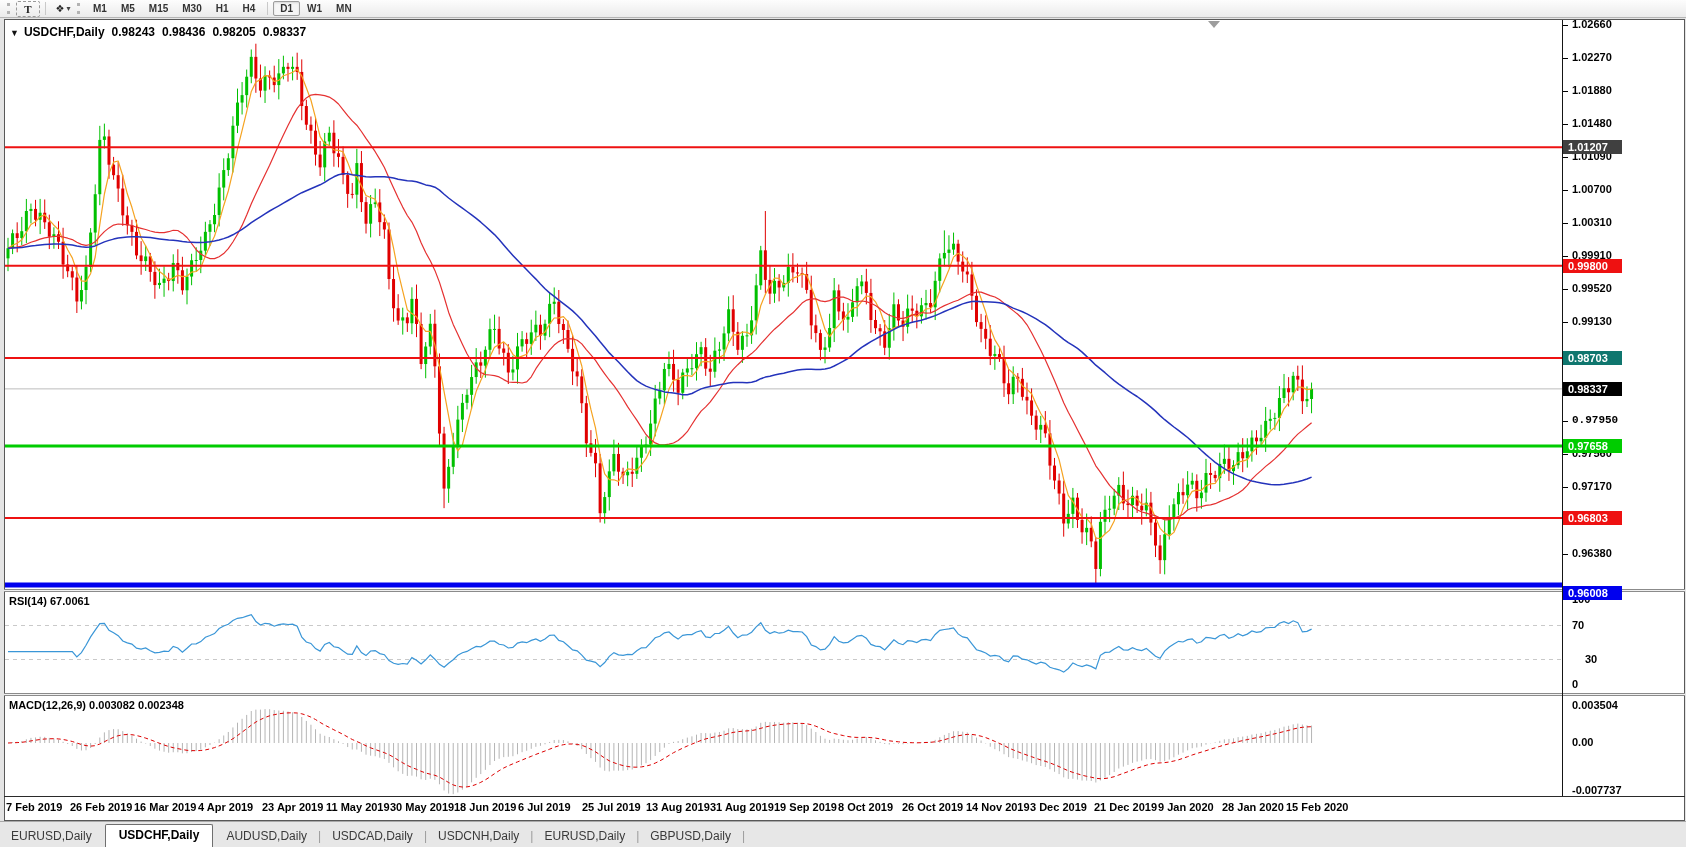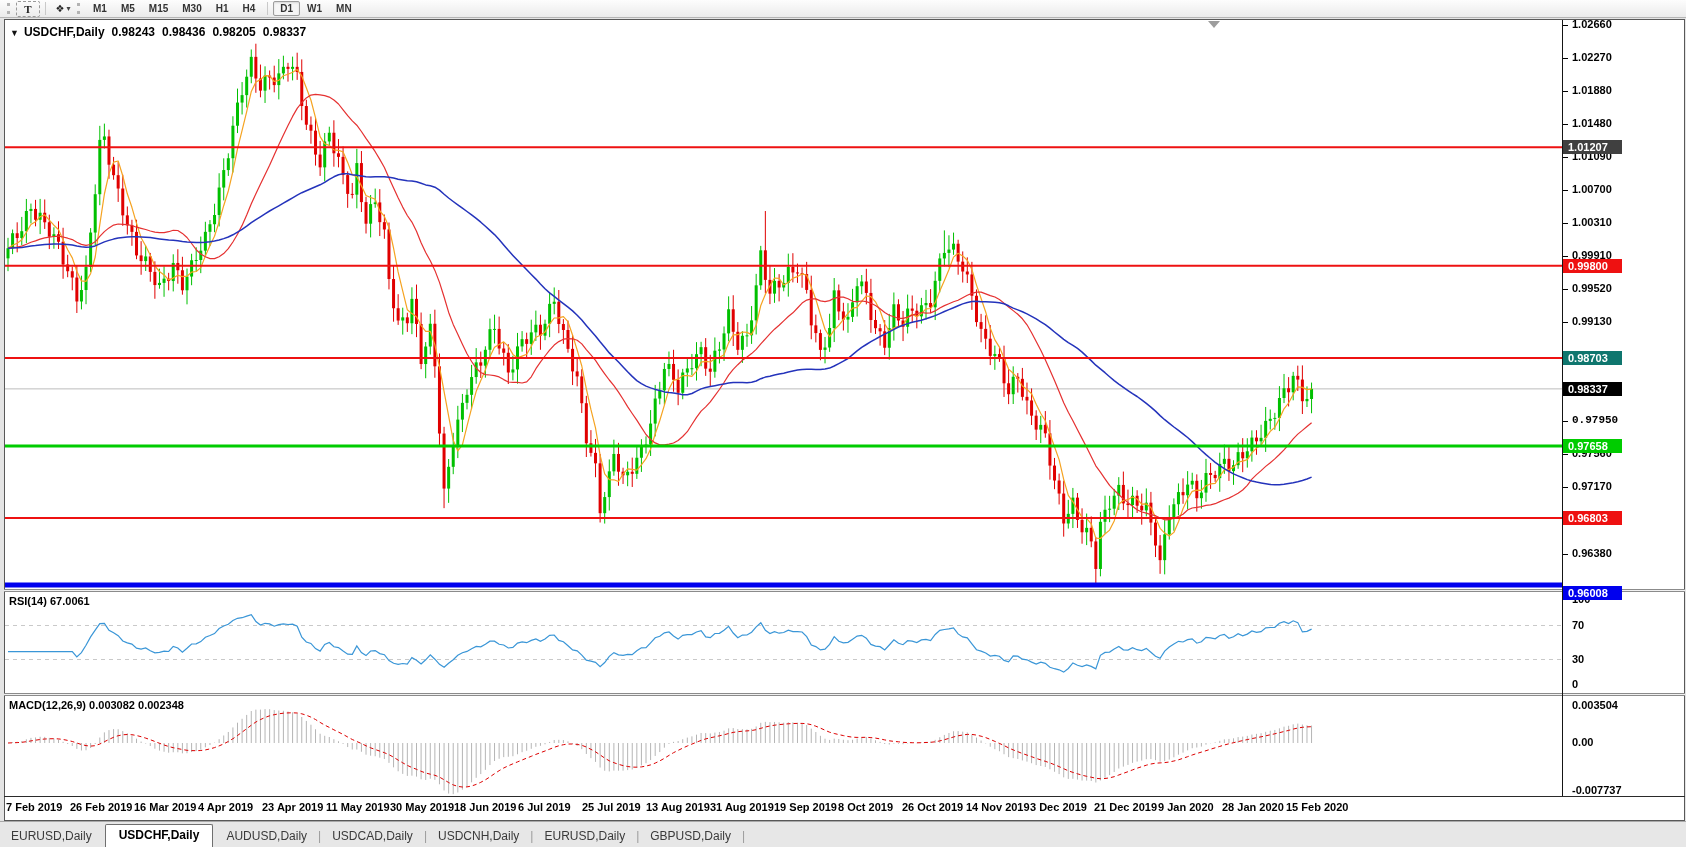--- a/index.html
+++ b/index.html
@@ -1001,21 +1001,21 @@
     <div class="ptick" style="top: 547px;">0.96380</div>
     <div class="badge" style="top: 140px; background: #404040;">1.01207</div>
     <div class="badge" style="top: 259px; background: rgb(238, 17, 17);">0.99800</div>
     <div class="badge" style="top: 351px; background: #0f766e;">0.98703</div>
     <div class="badge" style="top: 439px; background: rgb(0, 204, 0);">0.97658</div>
     <div class="badge" style="top: 511px; background: rgb(238, 17, 17);">0.96803</div>
     <div class="badge" style="top: 586px; background: rgb(0, 0, 238);">0.96008</div>
     <div class="badge" style="top: 382px; background: rgb(0, 0, 0);">0.98337</div>
     <div class="ptick" style="top: 593px;">100</div>
     <div class="ptick" style="top: 619px;">70</div>
-    <div class="ptick" style="top: 653px;">30</div>
+    <div class="ptick" style="top: 653px; margin-left: 13px;">30</div>
     <div class="ptick" style="top: 678px;">0</div>
     <div class="ptick" style="top: 699px;">0.003504</div>
     <div class="ptick" style="top: 736px;">0.00</div>
     <div class="ptick" style="top: 784px;">-0.007737</div>
   </div>
 <div id="date-labels">
     <div class="datelbl" style="left: 6px;">7 Feb 2019</div>
     <div class="datelbl" style="left: 70px;">26 Feb 2019</div>
     <div class="datelbl" style="left: 134px;">16 Mar 2019</div>
     <div class="datelbl" style="left: 198px;">4 Apr 2019</div>

